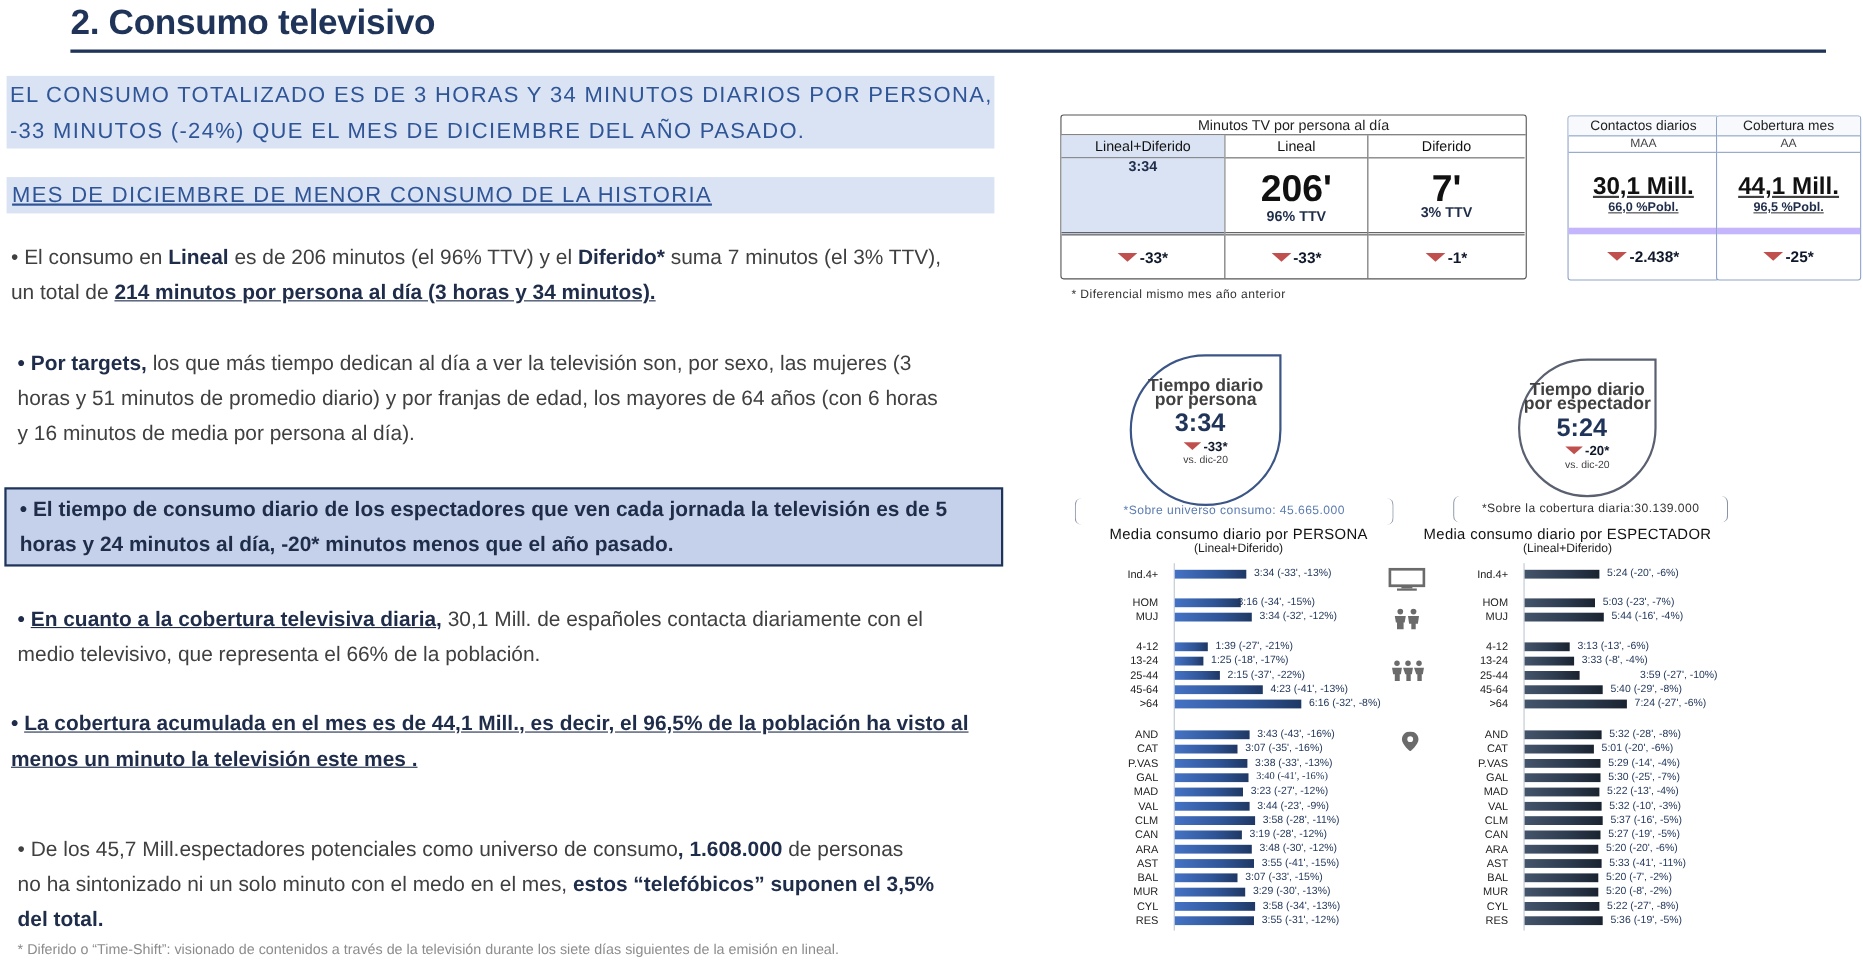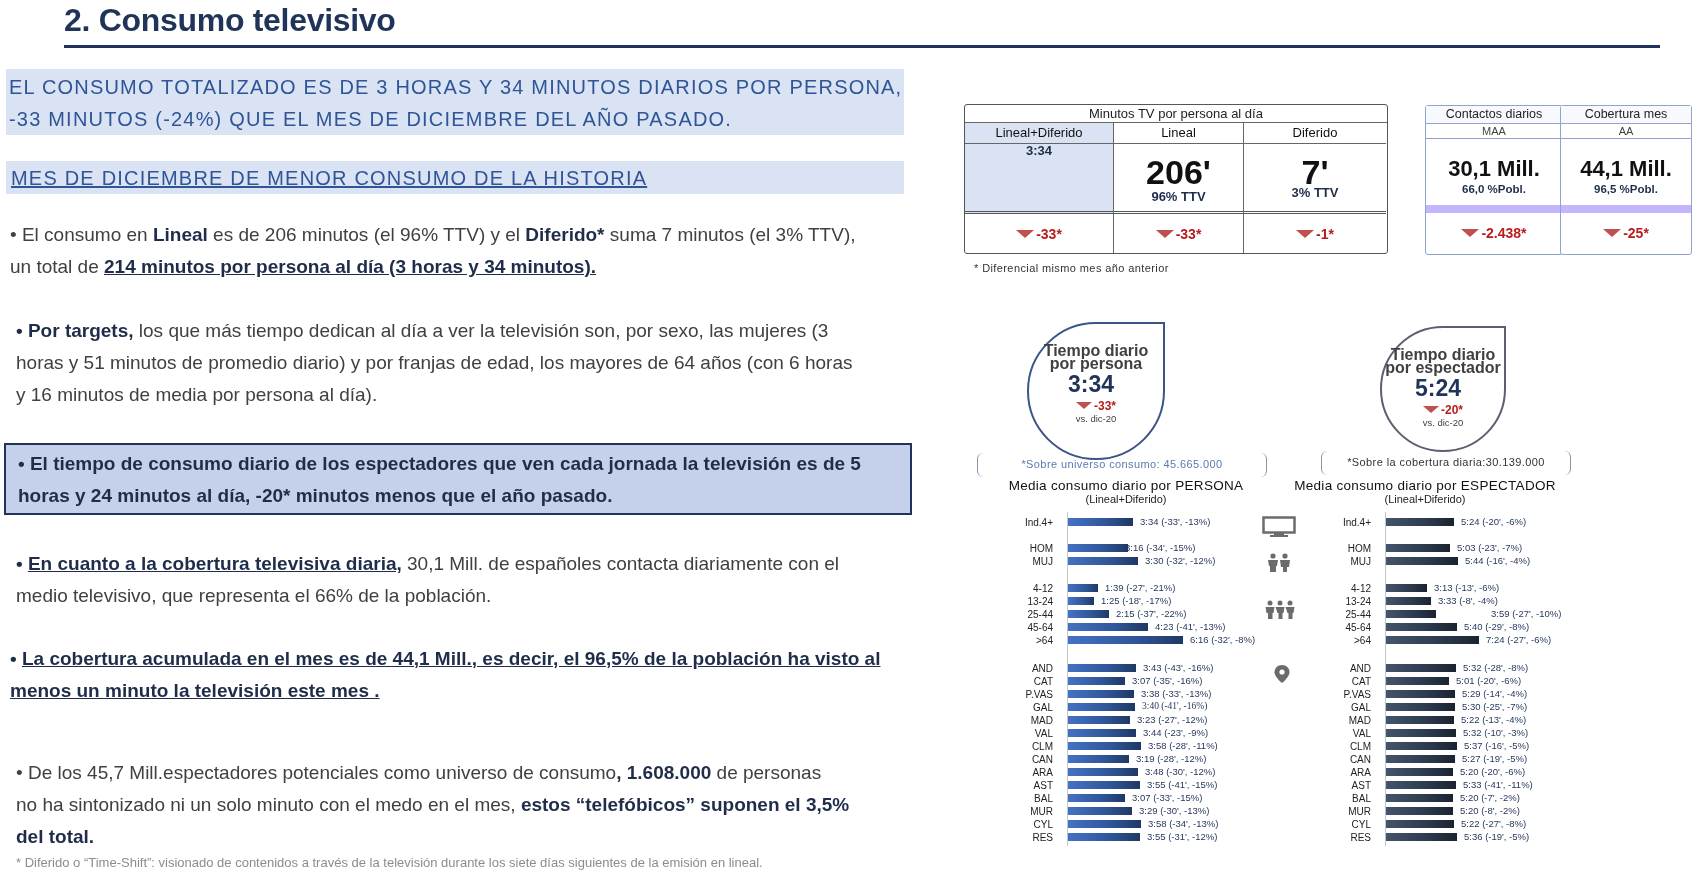--- a/index.html
+++ b/index.html
@@ -25,28 +25,28 @@
   .kpi { position: absolute; left: 964px; top: 104px; width: 424px; height: 150px; border: 1.5px solid #555; border-radius: 3px; background: #fff; }
   .kpi-head { height: 18px; text-align: center; font-size: 13px; color: #222; border-bottom: 1px solid #666; line-height: 17px; }
   .kpi-cols { display: flex; height: 130px; }
   .kpi-col { position: relative; border-right: 1px solid #666; }
   .kpi-col:last-child { border-right: none; }
   .kpi-col .ch { height: 21px; text-align: center; font-size: 13px; color: #111; border-bottom: 1px solid #666; line-height: 20px; }
   .kpi-col .cv { height: 70px; text-align: center; border-bottom: 3px double #555; }
   .kpi-col .big { font-size: 34px; font-weight: bold; color: #111; line-height: 36px; padding-top: 10px; }
   .kpi-col .sub { font-size: 13px; font-weight: bold; color: #1f2d4a; line-height: 14px; }
   .kpi-col .cd { height: 39px; display: flex; align-items: center; justify-content: center; }
-  .delta { color: #b91c1c; font-weight: bold; font-size: 14px; display: inline-flex; align-items: center; gap: 2px; }
+  .delta { color: #0f172a; font-weight: bold; font-size: 14px; display: inline-flex; align-items: center; gap: 2px; }
   .tri { width: 0; height: 0; border-left: 9px solid transparent; border-right: 9px solid transparent; border-top: 8px solid #c0504d; display: inline-block; }
   .kpi-footnote { position: absolute; left: 974px; top: 262px; font-size: 11px; color: #333; letter-spacing: 0.4px; white-space: nowrap; }
 
   .mini { position: absolute; top: 105px; width: 138px; height: 150px; border: 1.5px solid #8ea4c8; border-radius: 3px; background: #fff; }
   .mini .mh { height: 18px; text-align: center; font-size: 12.5px; color: #222; border-bottom: 1px solid #8ea4c8; line-height: 17px; background: #f7f9fc; }
   .mini .ms { height: 15px; text-align: center; font-size: 11px; color: #444; border-bottom: 1px solid #8ea4c8; line-height: 14px; }
-  .mini .mv { height: 74px; text-align: center; border-bottom: 8px solid #c4b5fd; padding-top: 18px; }
+  .mini .mv { height: 74px; text-align: center; border-bottom: 6px solid #c4b5fd; padding-top: 18px; text-decoration: underline; }
   .mini .mv .big { font-size: 22px; font-weight: bold; color: #111; line-height: 24px; }
   .mini .mv .sub { font-size: 11.5px; font-weight: bold; color: #1f2d4a; line-height: 16px; }
   .mini .md { height: 40px; display: flex; align-items: center; justify-content: center; }
 
   
   .drop { position: absolute; width: 138px; height: 138px; border: 2.5px solid #3b5587; border-radius: 50% 0 50% 50%; text-align: center; background: #fff; }
   .drop.grey { border-color: #5a6070; }
   .drop .dl { font-size: 16px; font-weight: bold; color: #404040; line-height: 13px; }
   .drop .dv { font-size: 23px; font-weight: bold; color: #1f3458; line-height: 28px; }
   .drop .dd { font-size: 12px; }
@@ -242,21 +242,21 @@
       <span class="val" style="left: 180px;">3:34 (-33', -13%)</span>
     </div>
     <div class="row" style="top: 30px;">
       <span class="lab" style="left: 33px; width: 60px;">HOM</span>
       <span class="bar blue" style="left: 108px; width: 60px;"></span>
       <span class="val" style="left: 165px;">3:16 (-34', -15%)</span>
     </div>
     <div class="row" style="top: 43px;">
       <span class="lab" style="left: 33px; width: 60px;">MUJ</span>
       <span class="bar blue" style="left: 108px; width: 70px;"></span>
-      <span class="val" style="left: 185px;">3:30 (-32', -12%)</span>
+      <span class="val" style="left: 185px;">3:34 (-32', -12%)</span>
     </div>
     <div class="row" style="top: 70px;">
       <span class="lab" style="left: 33px; width: 60px;">4-12</span>
       <span class="bar blue" style="left: 108px; width: 30px;"></span>
       <span class="val" style="left: 145px;">1:39 (-27', -21%)</span>
     </div>
     <div class="row" style="top: 83px;">
       <span class="lab" style="left: 33px; width: 60px;">13-24</span>
       <span class="bar blue" style="left: 108px; width: 26px;"></span>
       <span class="val" style="left: 141px;">1:25 (-18', -17%)</span>

